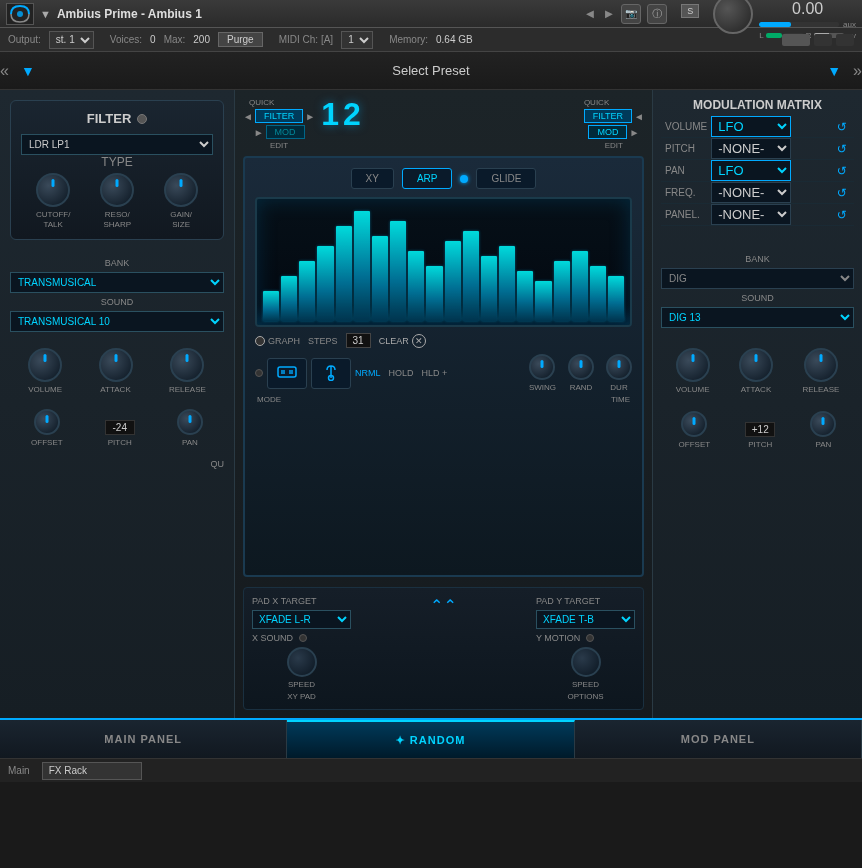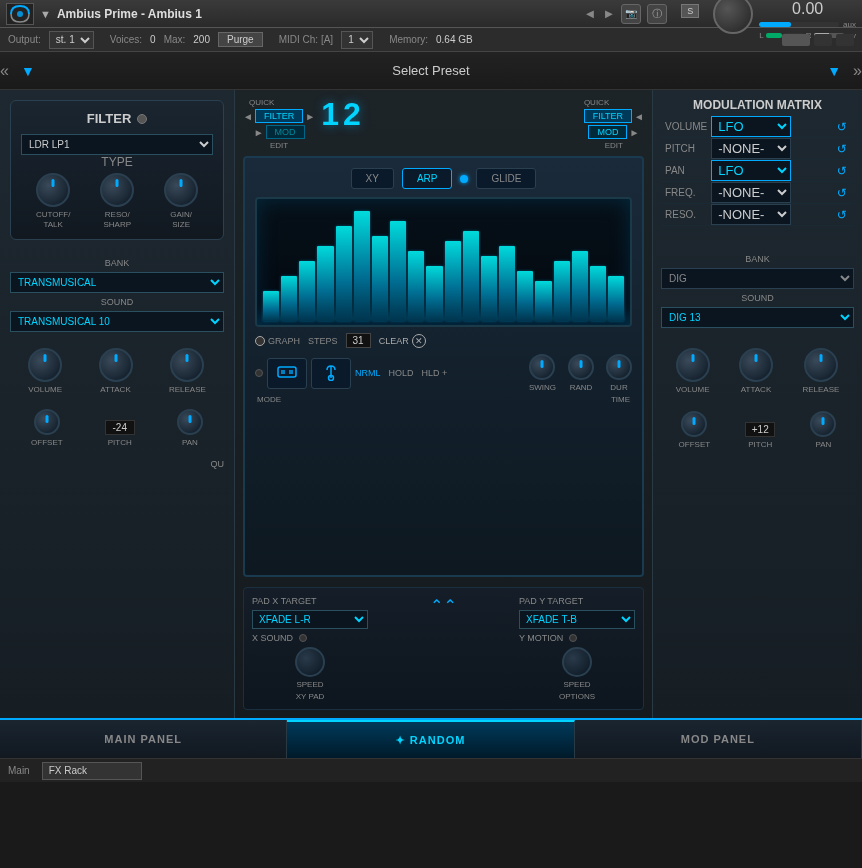--- a/index.html
+++ b/index.html
@@ -337,21 +337,21 @@
       flex-direction: column;
       gap: 4px;
     }
     .pad-title { color: #888; font-size: 9px; text-transform: uppercase; }
     .pad-select {
       background: #0a1520;
       border: 1px solid #2a5060;
       color: #00d4ff;
       font-size: 10px;
       padding: 2px;
-      width: 116px;
+      width: 99px;
     }
     .motion-row {
       display: flex;
       align-items: center;
       gap: 6px;
       font-size: 9px;
       color: #888;
     }
     .motion-led {
       width: 8px; height: 8px;
@@ -935,21 +935,21 @@
         <tr>
           <td class="mod-row-label">FREQ.</td>
           <td>
             <select class="mod-select">
               <option>-NONE-</option>
             </select>
           </td>
           <td><span class="mod-reset">↺</span></td>
         </tr>
         <tr>
-          <td class="mod-row-label">RESO.</td>
+          <td class="mod-row-label">PANEL.</td>
           <td>
             <select class="mod-select">
               <option>-NONE-</option>
             </select>
           </td>
           <td><span class="mod-reset">↺</span></td>
         </tr>
       </tbody>
         </table>
     </div>

